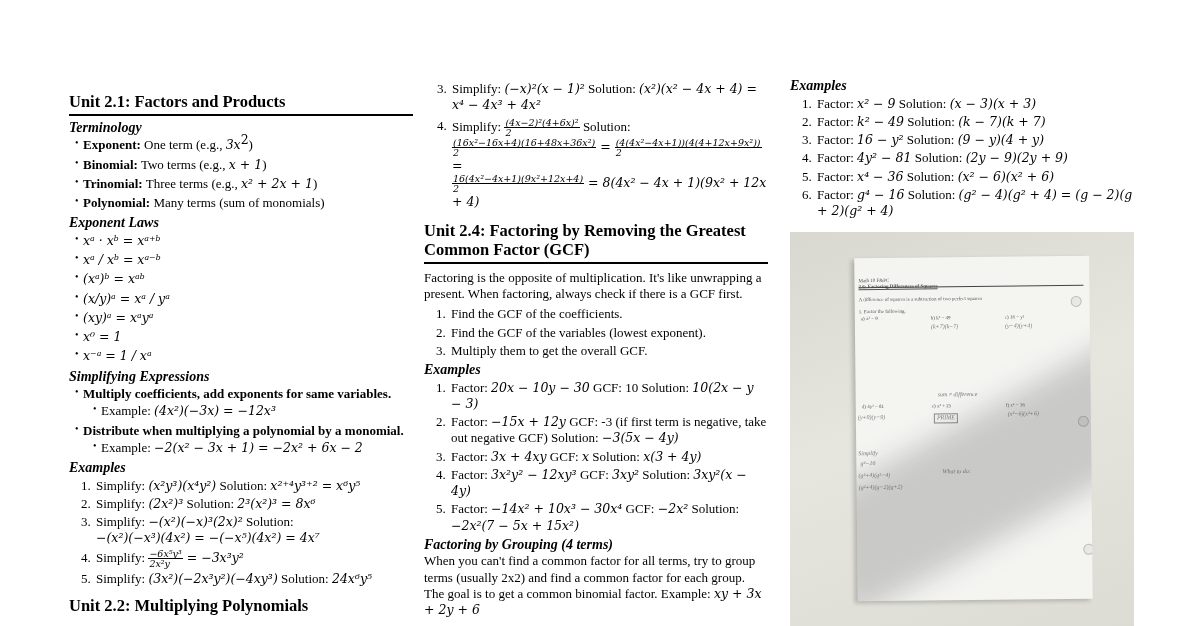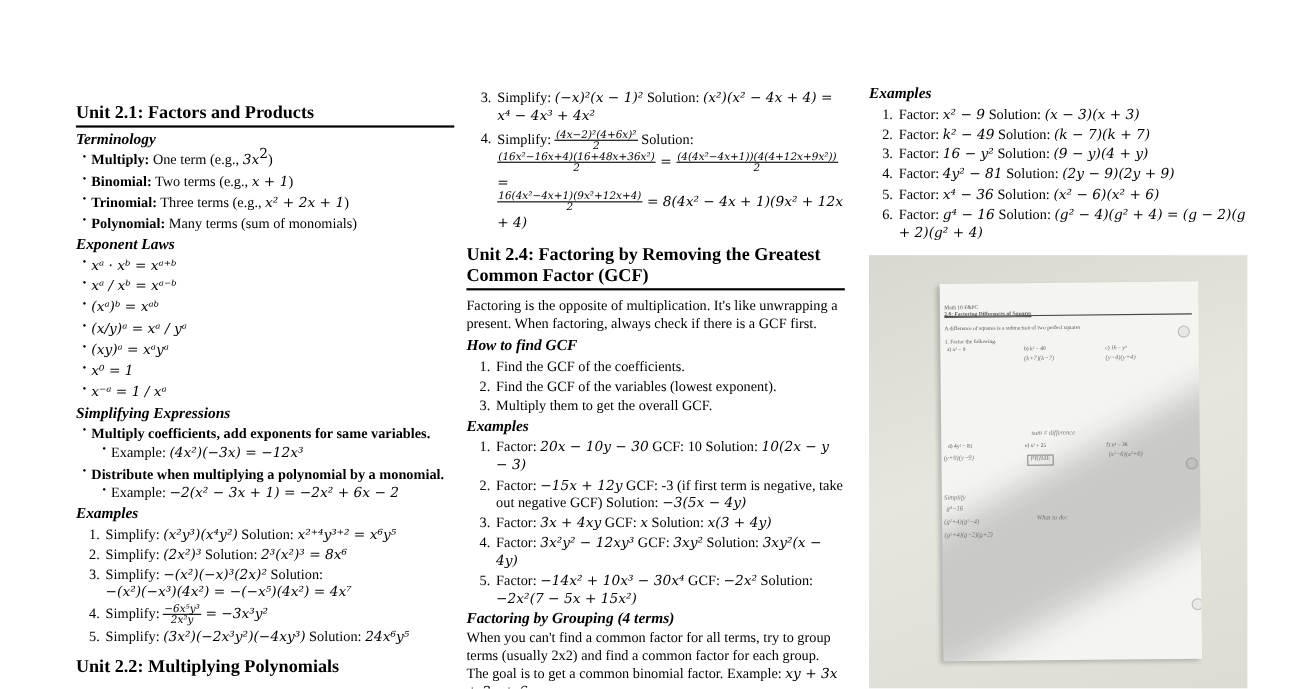--- a/index.html
+++ b/index.html
@@ -22,21 +22,21 @@
   .mr { font-family: "DejaVu Serif", "Liberation Serif", serif; font-size: 12.5px; }
   sup { font-size: 8.5px; line-height: 0; }
   ul.dot { list-style: none; margin: 0; padding-left: 6px; }
   ul.dot > li { position: relative; padding-left: 8px; margin: 1px 0 3px; }
   ul.dot > li::before { content: "•"; position: absolute; left: 0; top: 0; font-size: 10px; }
   ul.dot ul.dot { padding-left: 10px; }
   ol { margin: 0; padding-left: 25px; }
   ol > li { margin: 1px 0 2px; padding-left: 2px; }
   p { margin: 0 0 4px; }
 
-  .frac { display: inline-block; vertical-align: middle; text-align: center; font-size: 9.5px; line-height: 1; }
+  .frac { display: inline-block; vertical-align: middle; text-align: left; font-size: 9.5px; line-height: 1; }
   .frac > span { display: block; padding: 0 1px; }
   .frac > span.num { border-bottom: 1px solid #000; }
 
   .photo {
     position: absolute; left: 790px; top: 232px; width: 344px; height: 394px;
     background: linear-gradient(160deg, #d8d8d0 0%, #e6e6df 45%, #dcdcd4 100%);
     overflow: hidden;
   }
   .paper {
     position: absolute; left: 66px; top: 25px; width: 235px; height: 343px;
@@ -55,21 +55,21 @@
 </style>
 </head>
 <body>
 
 <div class="col" id="col1">
   <div style="height:93px"></div>
   <h1>Unit 2.1: Factors and Products</h1>
   <div style="height:3px"></div>
   <h2>Terminology</h2>
   <ul class="dot">
-    <li><b>Multiply:</b> <span>One term (e.g., </span><span class="m">3x</span><sup class="mr">2</sup><span>)</span></li>
+    <li><b>Exponent:</b> <span>One term (e.g., </span><span class="m">3x</span><sup class="mr">2</sup><span>)</span></li>
     <li><b>Binomial:</b> <span>Two terms (e.g., </span><span class="m">x + 1</span><span>)</span></li>
     <li><b>Trinomial:</b> <span>Three terms (e.g., </span><span class="m">x² + 2x + 1</span><span>)</span></li>
     <li><b>Polynomial:</b> <span>Many terms (sum of monomials)</span></li>
   </ul>
   <h2>Exponent Laws</h2>
   <ul class="dot">
     <li><span class="m">xᵃ · xᵇ = xᵃ⁺ᵇ</span></li>
     <li><span class="m">xᵃ / xᵇ = xᵃ⁻ᵇ</span></li>
     <li><span class="m">(xᵃ)ᵇ = xᵃᵇ</span></li>
     <li><span class="m">(x/y)ᵃ = xᵃ / yᵃ</span></li>
@@ -108,21 +108,20 @@
     <li><span>Simplify: </span><span class="m">(−x)²(x − 1)²</span><span> Solution: </span><span class="m">(x²)(x² − 4x + 4) = x⁴ − 4x³ + 4x²</span></li>
     <li style="margin-top:4px"><span>Simplify: </span><span class="frac m"><span class="num">(4x−2)²(4+6x)²</span><span>2</span></span><span> Solution: </span><br>
       <span class="frac m"><span class="num">(16x²−16x+4)(16+48x+36x²)</span><span>2</span></span><span class="mr"> = </span><span class="frac m"><span class="num">(4(4x²−4x+1))(4(4+12x+9x²))</span><span>2</span></span><span class="mr"> =</span><br>
       <span class="frac m"><span class="num">16(4x²−4x+1)(9x²+12x+4)</span><span>2</span></span><span class="m"> = 8(4x² − 4x + 1)(9x² + 12x + 4)</span>
     </li>
   </ol>
   <div style="height:10px"></div>
   <h1>Unit 2.4: Factoring by Removing the Greatest Common Factor (GCF)</h1>
   <div style="height:6px"></div>
   <p>Factoring is the opposite of multiplication. It's like unwrapping a present. When factoring, always check if there is a GCF first.</p>
-  <h2>How to find GCF</h2>
   <ol>
     <li>Find the GCF of the coefficients.</li>
     <li>Find the GCF of the variables (lowest exponent).</li>
     <li>Multiply them to get the overall GCF.</li>
   </ol>
   <h2>Examples</h2>
   <ol>
     <li><span>Factor: </span><span class="m">20x − 10y − 30</span><span> GCF: </span><span>10</span><span> Solution: </span><span class="m">10(2x − y − 3)</span></li>
     <li><span>Factor: </span><span class="m">−15x + 12y</span><span> GCF: </span><span>-3 (if first term is negative, take out negative GCF)</span><span> Solution: </span><span class="m">−3(5x − 4y)</span></li>
     <li><span>Factor: </span><span class="m">3x + 4xy</span><span> GCF: </span><span class="m">x</span><span> Solution: </span><span class="m">x(3 + 4y)</span></li>

